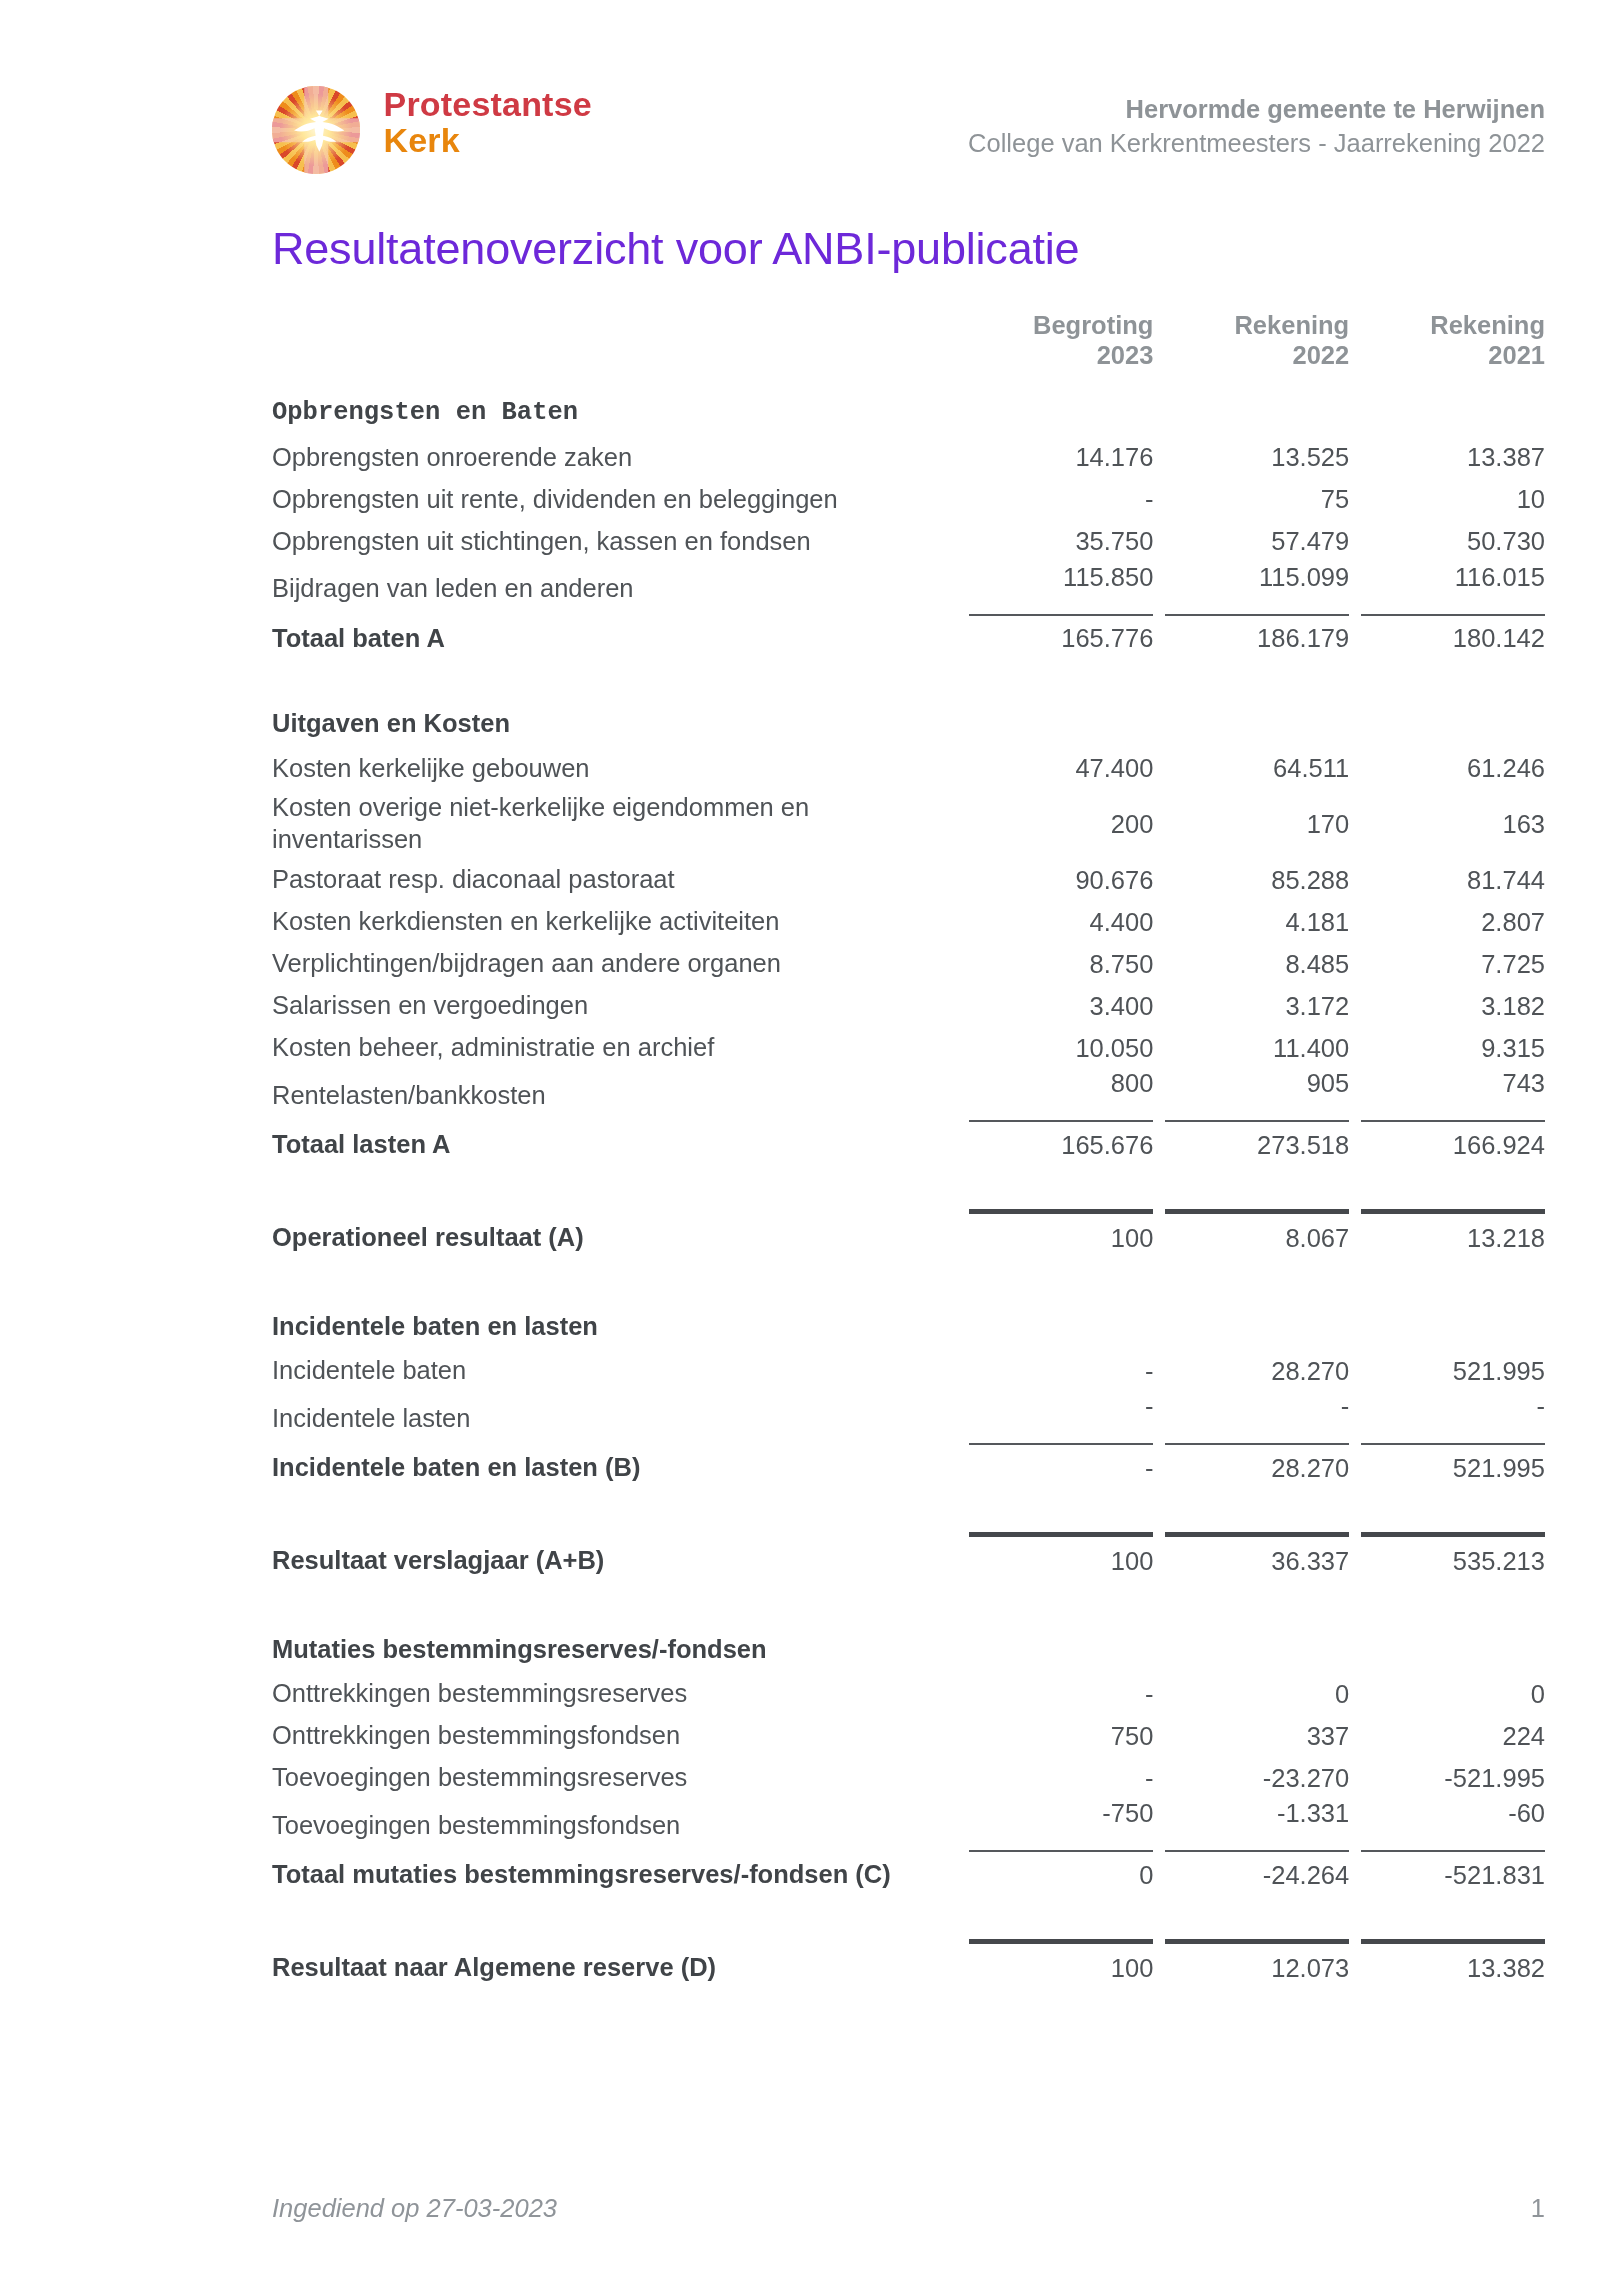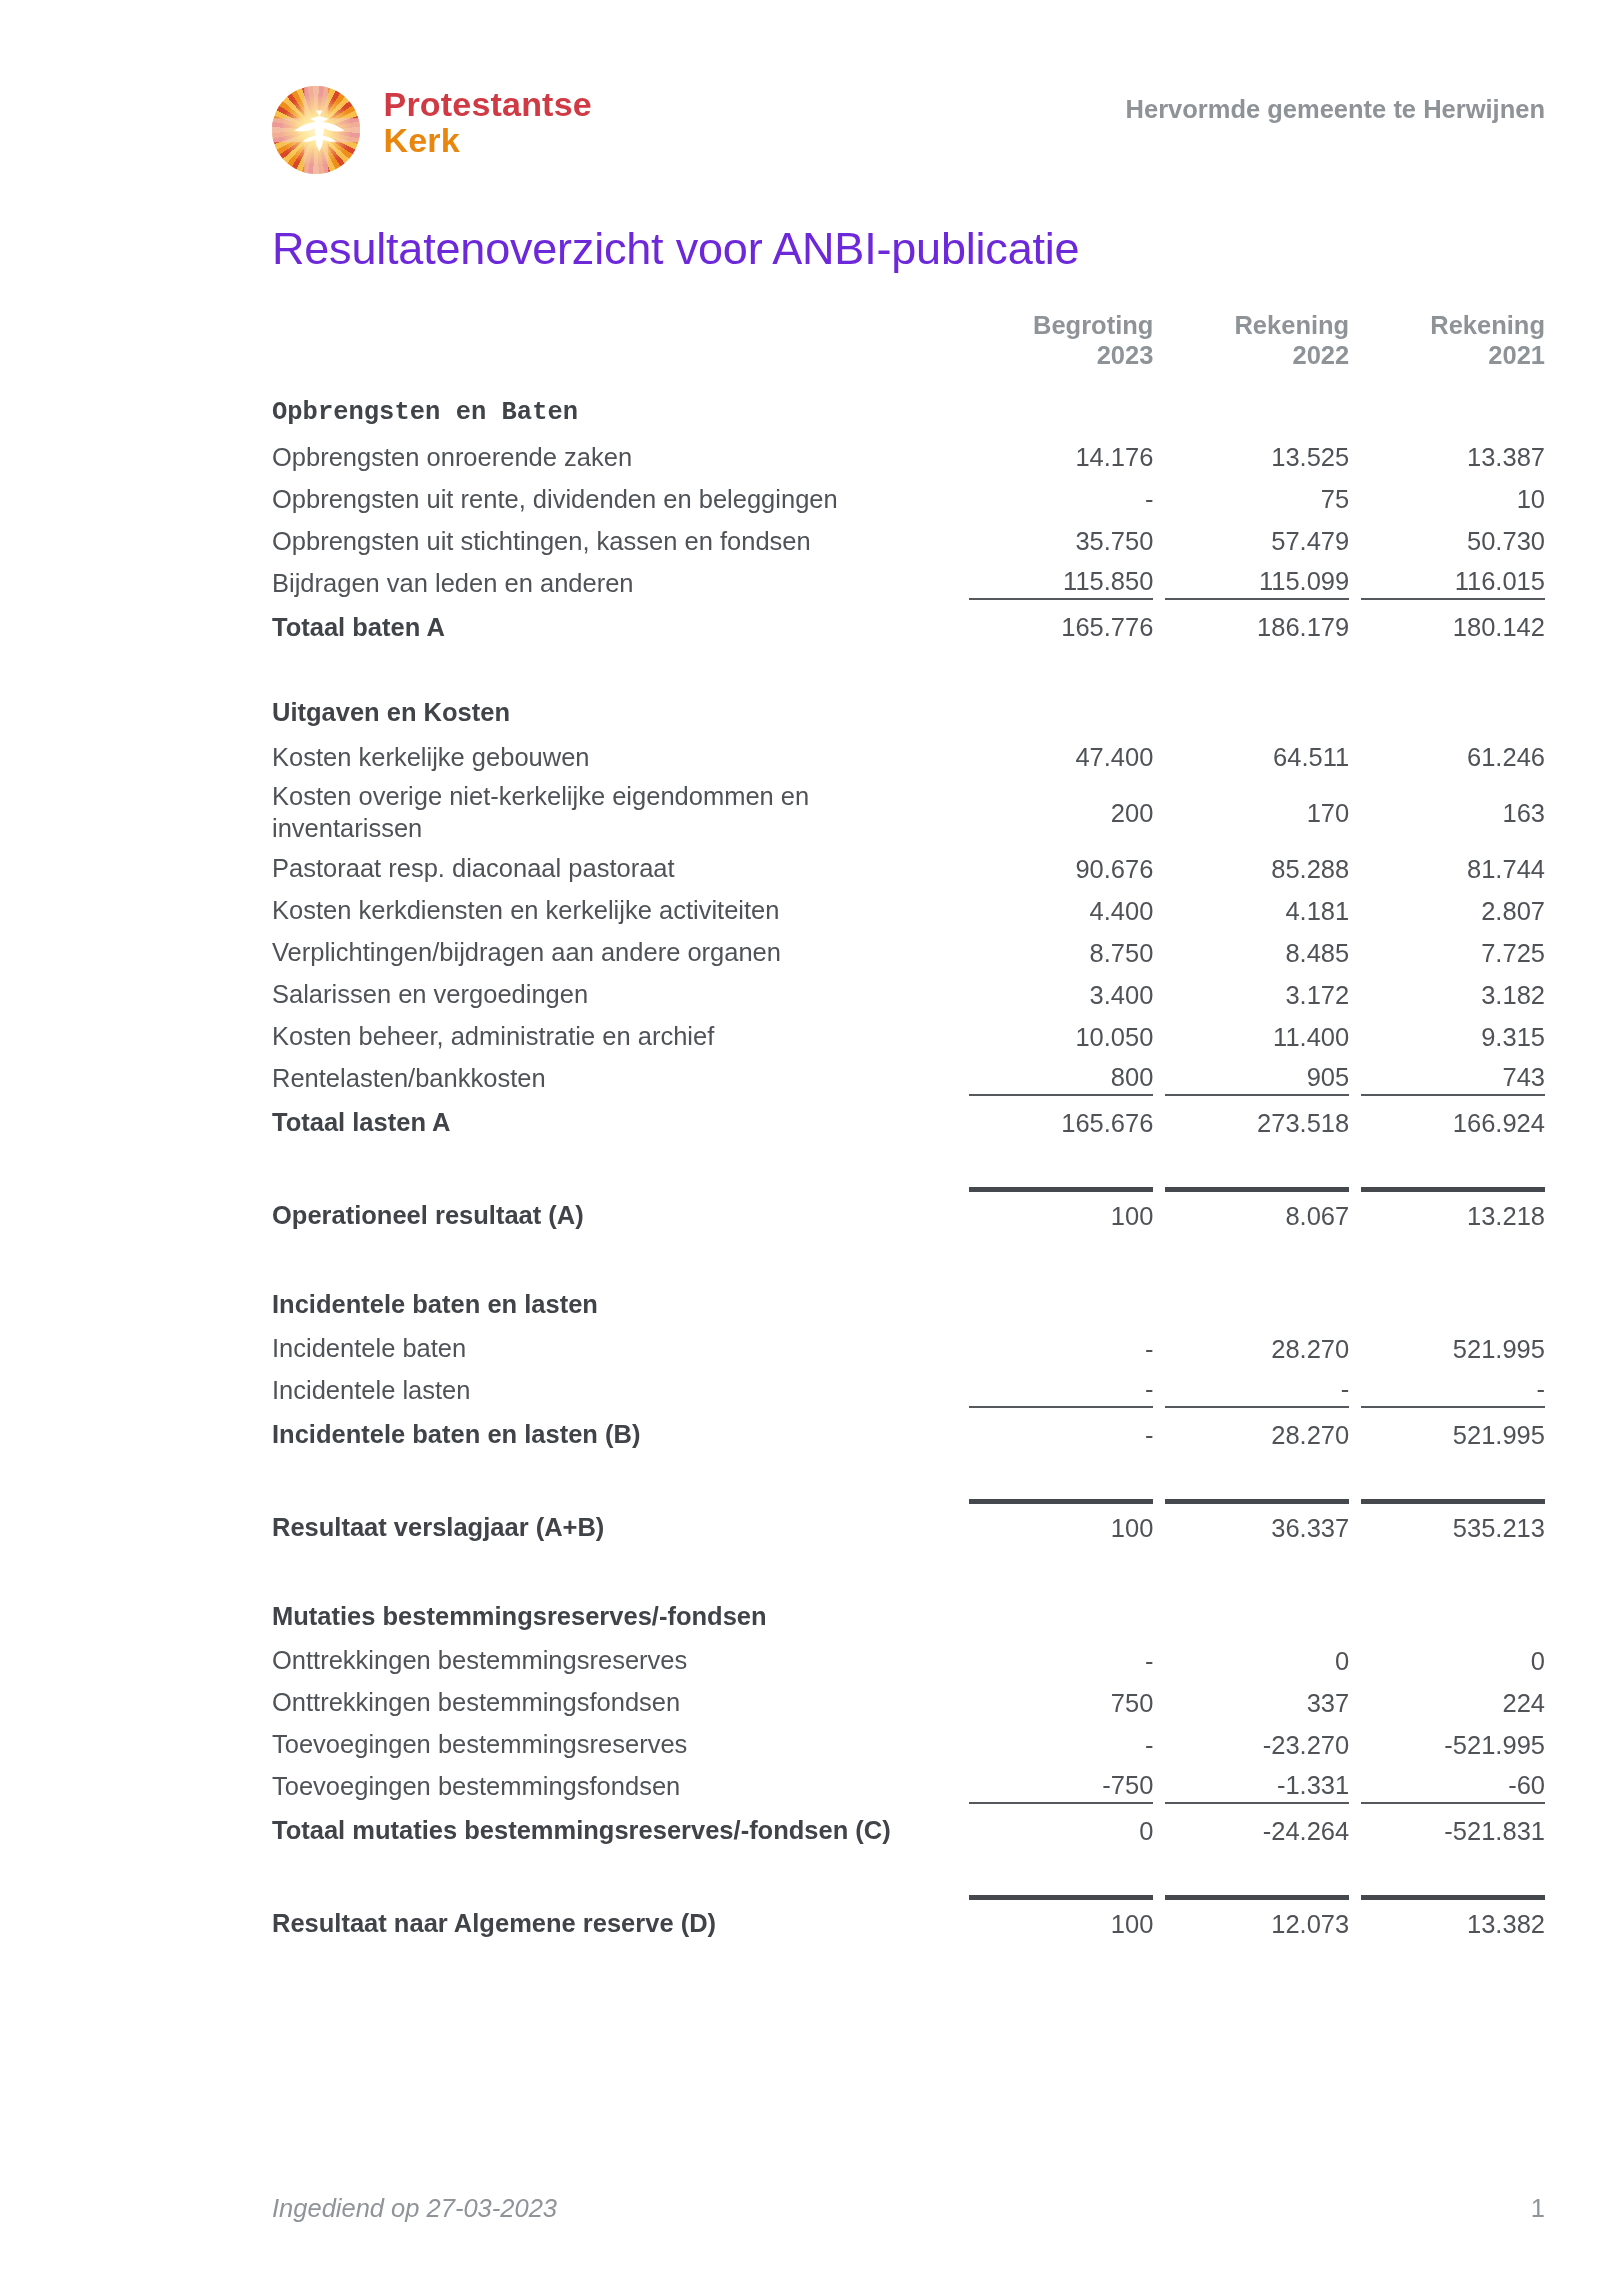--- a/index.html
+++ b/index.html
@@ -78,21 +78,21 @@
   .row .val { text-align: right; white-space: nowrap; }
 
   .row.section { margin-top: 43px; min-height: 47px; }
   .rows > .row.section:first-child { margin-top: 19.6px; font-family: Liberation Mono, monospace; }
   .row.section .label, .row.total .label, .row.result .label {
     font-weight: bold; color: #404448;
   }
   .row.two-line { padding: 2.9px 0; }
   .row.underline .val {
     border-bottom: 2.9px solid #55585c;
-    padding-bottom: 2px;
+    padding-bottom: 22px;
   }
   .row.total .val, .row.total .label { padding-top: 3.9px; }
   .row.result { margin-top: 41px; margin-bottom: 47px; min-height: 51px; }
   .row.result .val {
     border-top: 5.9px solid #45484c;
     padding-top: 9.8px;
   }
   .row.result .label { padding-top: 13.7px; }
 
   
@@ -120,20 +120,21 @@
           </g>
         </svg>
       </div>
       <div class="brand-words">
         <div class="brand-line1">Protestantse</div>
         <div class="brand-line2">Kerk</div>
       </div>
     </div>
     <div class="header-right">
       <div class="hr-line1">Hervormde gemeente te Herwijnen</div>
+      <div class="hr-line2">College van Kerkrentmeesters - Jaarrekening 2022</div>
     </div>
   </div>
 
   <h1 class="doc-title">Resultatenoverzicht voor ANBI-publicatie</h1>
 
   <div class="tbl-head grid-row">
     <div class="head-cell"></div>
     <div class="head-cell">
       <div>Begroting</div>
       <div>2023</div>

